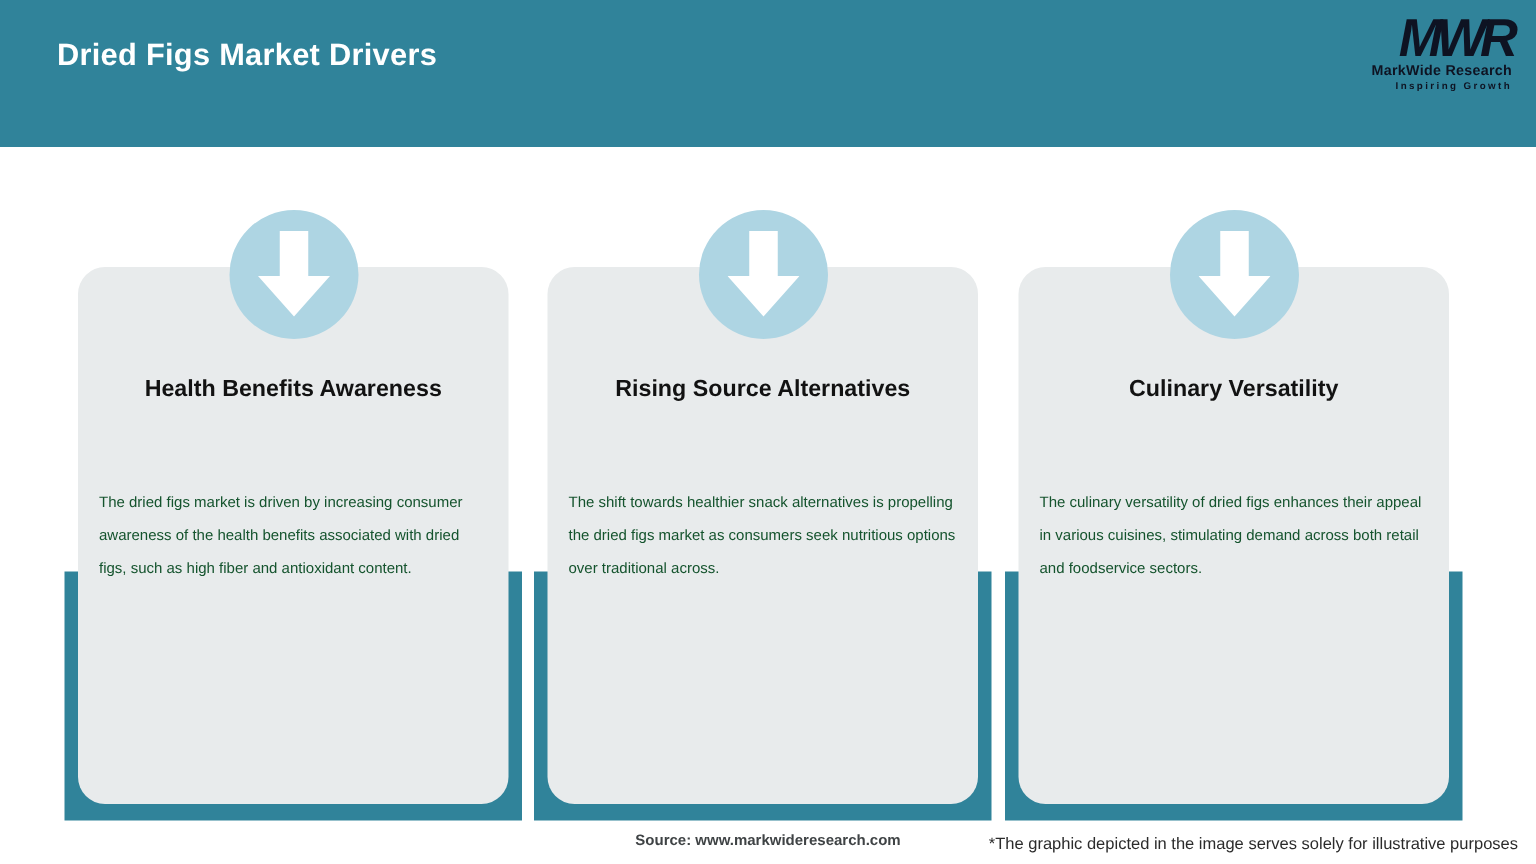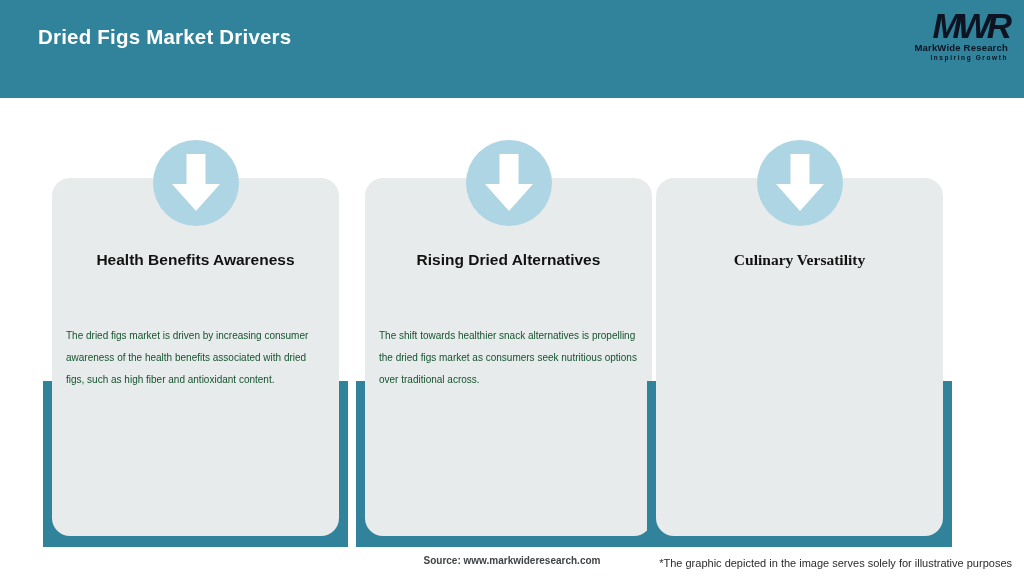--- a/index.html
+++ b/index.html
@@ -56,21 +56,21 @@
 
   
   .column {
     position: absolute;
     top: 140px;
     width: 305px;
     height: 407px;
   }
   .col-1 { left: 43px; }
   .col-2 { left: 356px; }
-  .col-3 { left: 647px; font-family: Liberation Serif, serif; }
+  .col-3 { left: 670px; }
 
   .back-panel {
     position: absolute;
     left: 0; right: 0;
     top: 241px;
     height: 166px;
     background: #30839a;
   }
   .card {
     position: absolute;
@@ -151,34 +151,35 @@
   <div class="circle">
     <svg width="48" height="58" viewBox="0 0 48 58">
         <path d="M14.5 0 h19 v30 h14.5 L24 57 L0 30 h14.5 Z" fill="#ffffff"></path>
       </svg>
   </div>
 </div>
 
 <div class="column col-2">
   <div class="back-panel"></div>
   <div class="card">
-    <div class="card-title">Rising Dried Alternatives</div>
+    <div class="card-title">Rising Source Alternatives</div>
     <div class="card-desc">The shift towards healthier snack alternatives is propelling the dried figs market as consumers seek nutritious options over traditional across.</div>
   </div>
   <div class="circle">
     <svg width="48" height="58" viewBox="0 0 48 58">
         <path d="M14.5 0 h19 v30 h14.5 L24 57 L0 30 h14.5 Z" fill="#ffffff"></path>
       </svg>
   </div>
 </div>
 
 <div class="column col-3">
   <div class="back-panel"></div>
   <div class="card">
     <div class="card-title">Culinary Versatility</div>
+    <div class="card-desc">The culinary versatility of dried figs enhances their appeal in various cuisines, stimulating demand across both retail and foodservice sectors.</div>
   </div>
   <div class="circle">
     <svg width="48" height="58" viewBox="0 0 48 58">
         <path d="M14.5 0 h19 v30 h14.5 L24 57 L0 30 h14.5 Z" fill="#ffffff"></path>
       </svg>
   </div>
 </div>
 
 <div class="footer-source">Source: www.markwideresearch.com</div>
 <div class="footer-disclaimer">*The graphic depicted in the image serves solely for illustrative purposes</div>

